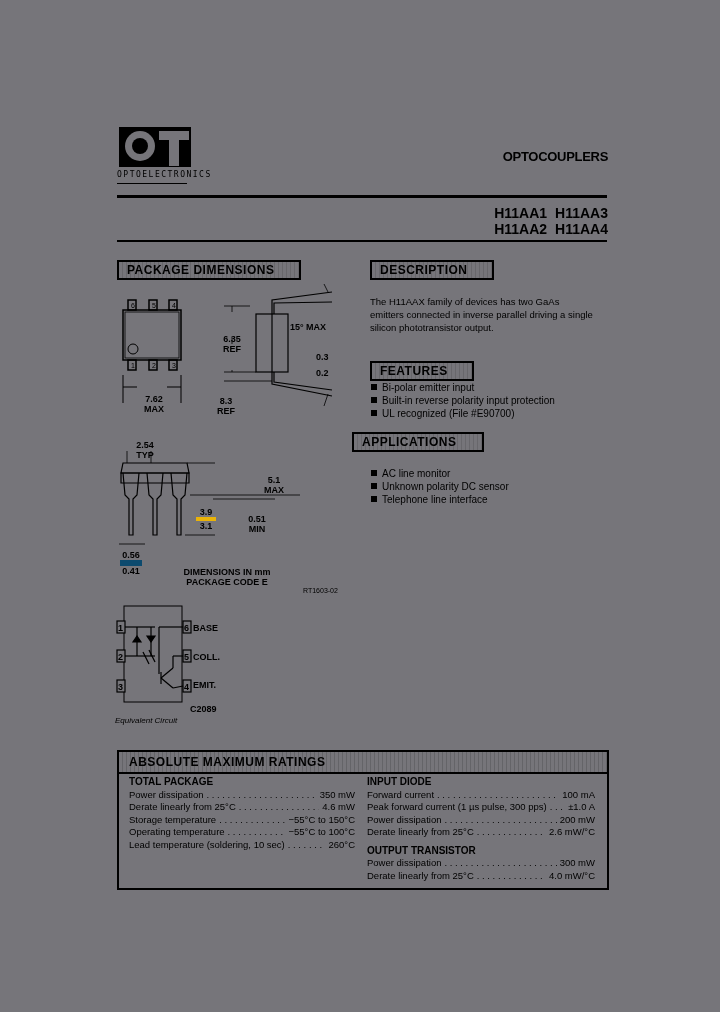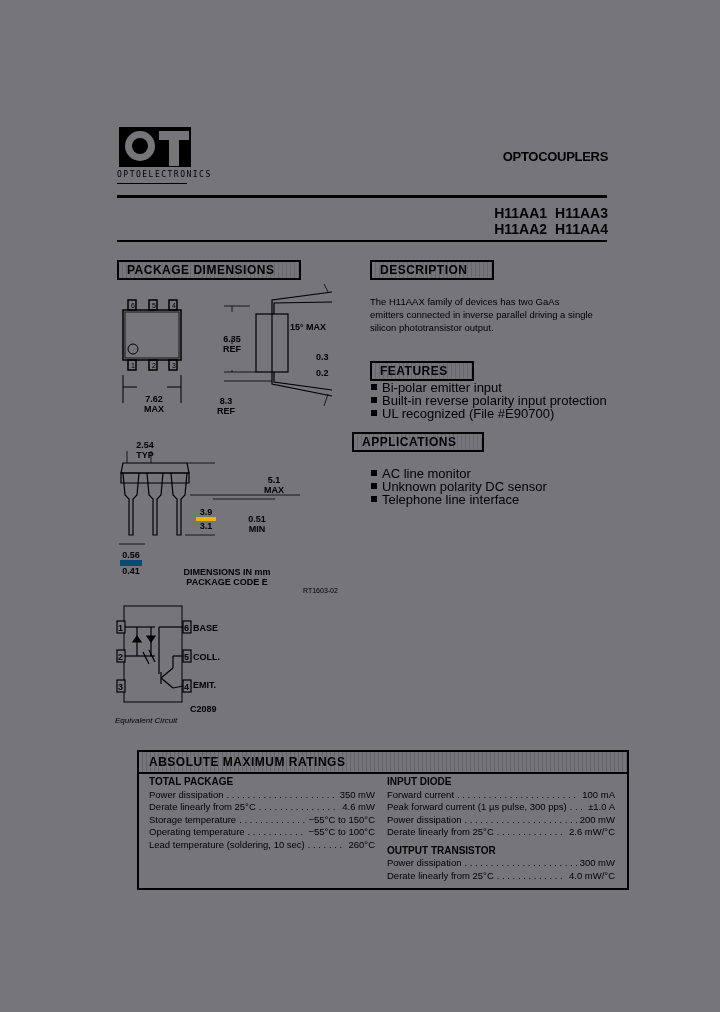--- a/index.html
+++ b/index.html
@@ -29,31 +29,31 @@
       border: 2px solid #000; padding: 1px 8px; font-weight: bold; font-size: 12px;
       letter-spacing: 0.5px; text-transform: uppercase;
       background: repeating-linear-gradient(90deg, transparent 0 3px, rgba(0,0,0,0.12) 3px 4px);
     }
     .h-pkg { left: 117px; top: 260px; width: 164px; }
     .h-desc { left: 370px; top: 260px; width: 104px; }
     .h-feat { left: 370px; top: 361px; width: 84px; }
     .h-app { left: 352px; top: 432px; width: 112px; }
 
     .para { left: 370px; top: 295px; width: 225px; font-size: 9.5px; line-height: 13px; }
-    ul.bullets { list-style: none; margin: 0; padding: 0; font-size: 13px; line-height: 13px; }
+    ul.bullets { list-style: none; margin: 0; padding: 0; font-size: 10px; line-height: 13px; }
     ul.bullets li { position: relative; padding-left: 12px; }
     ul.bullets li::before { content: ""; position: absolute; left: 1px; top: 3px; width: 6px; height: 6px; background: #000; }
     .feat-list { left: 370px; top: 381px; }
     .app-list { left: 370px; top: 467px; }
 
     .dim { font-size: 9px; font-weight: bold; line-height: 10px; text-align: center; }
     .dim-plain { font-size: 9px; line-height: 10px; }
     svg { position: absolute; overflow: visible; }
 
-    .ratings { left: 117px; top: 750px; width: 488px; height: 136px; border: 2px solid #000; margin-left: 20px; }
+    .ratings { left: 117px; top: 750px; width: 488px; height: 136px; border: 2px solid #000; }
     .ratings-head {
       position: absolute; left: 0; top: 0; width: 100%; height: 20px; border-bottom: 2px solid #000;
       background: repeating-linear-gradient(90deg, transparent 0 3px, rgba(0,0,0,0.15) 3px 4px);
     }
     .ratings-title { position: absolute; left: 10px; top: 3px; font-weight: bold; font-size: 12px; letter-spacing: 0.5px; }
     .r-col { position: absolute; top: 24px; font-size: 9.5px; line-height: 12.5px; }
     .r-col .sub { font-weight: bold; font-size: 10px; }
     .r-row { display: flex; white-space: nowrap; }
     .r-row .lbl { flex: 0 0 auto; }
     .r-row .dots { flex: 1 1 auto; overflow: hidden; margin: 0 3px; }

